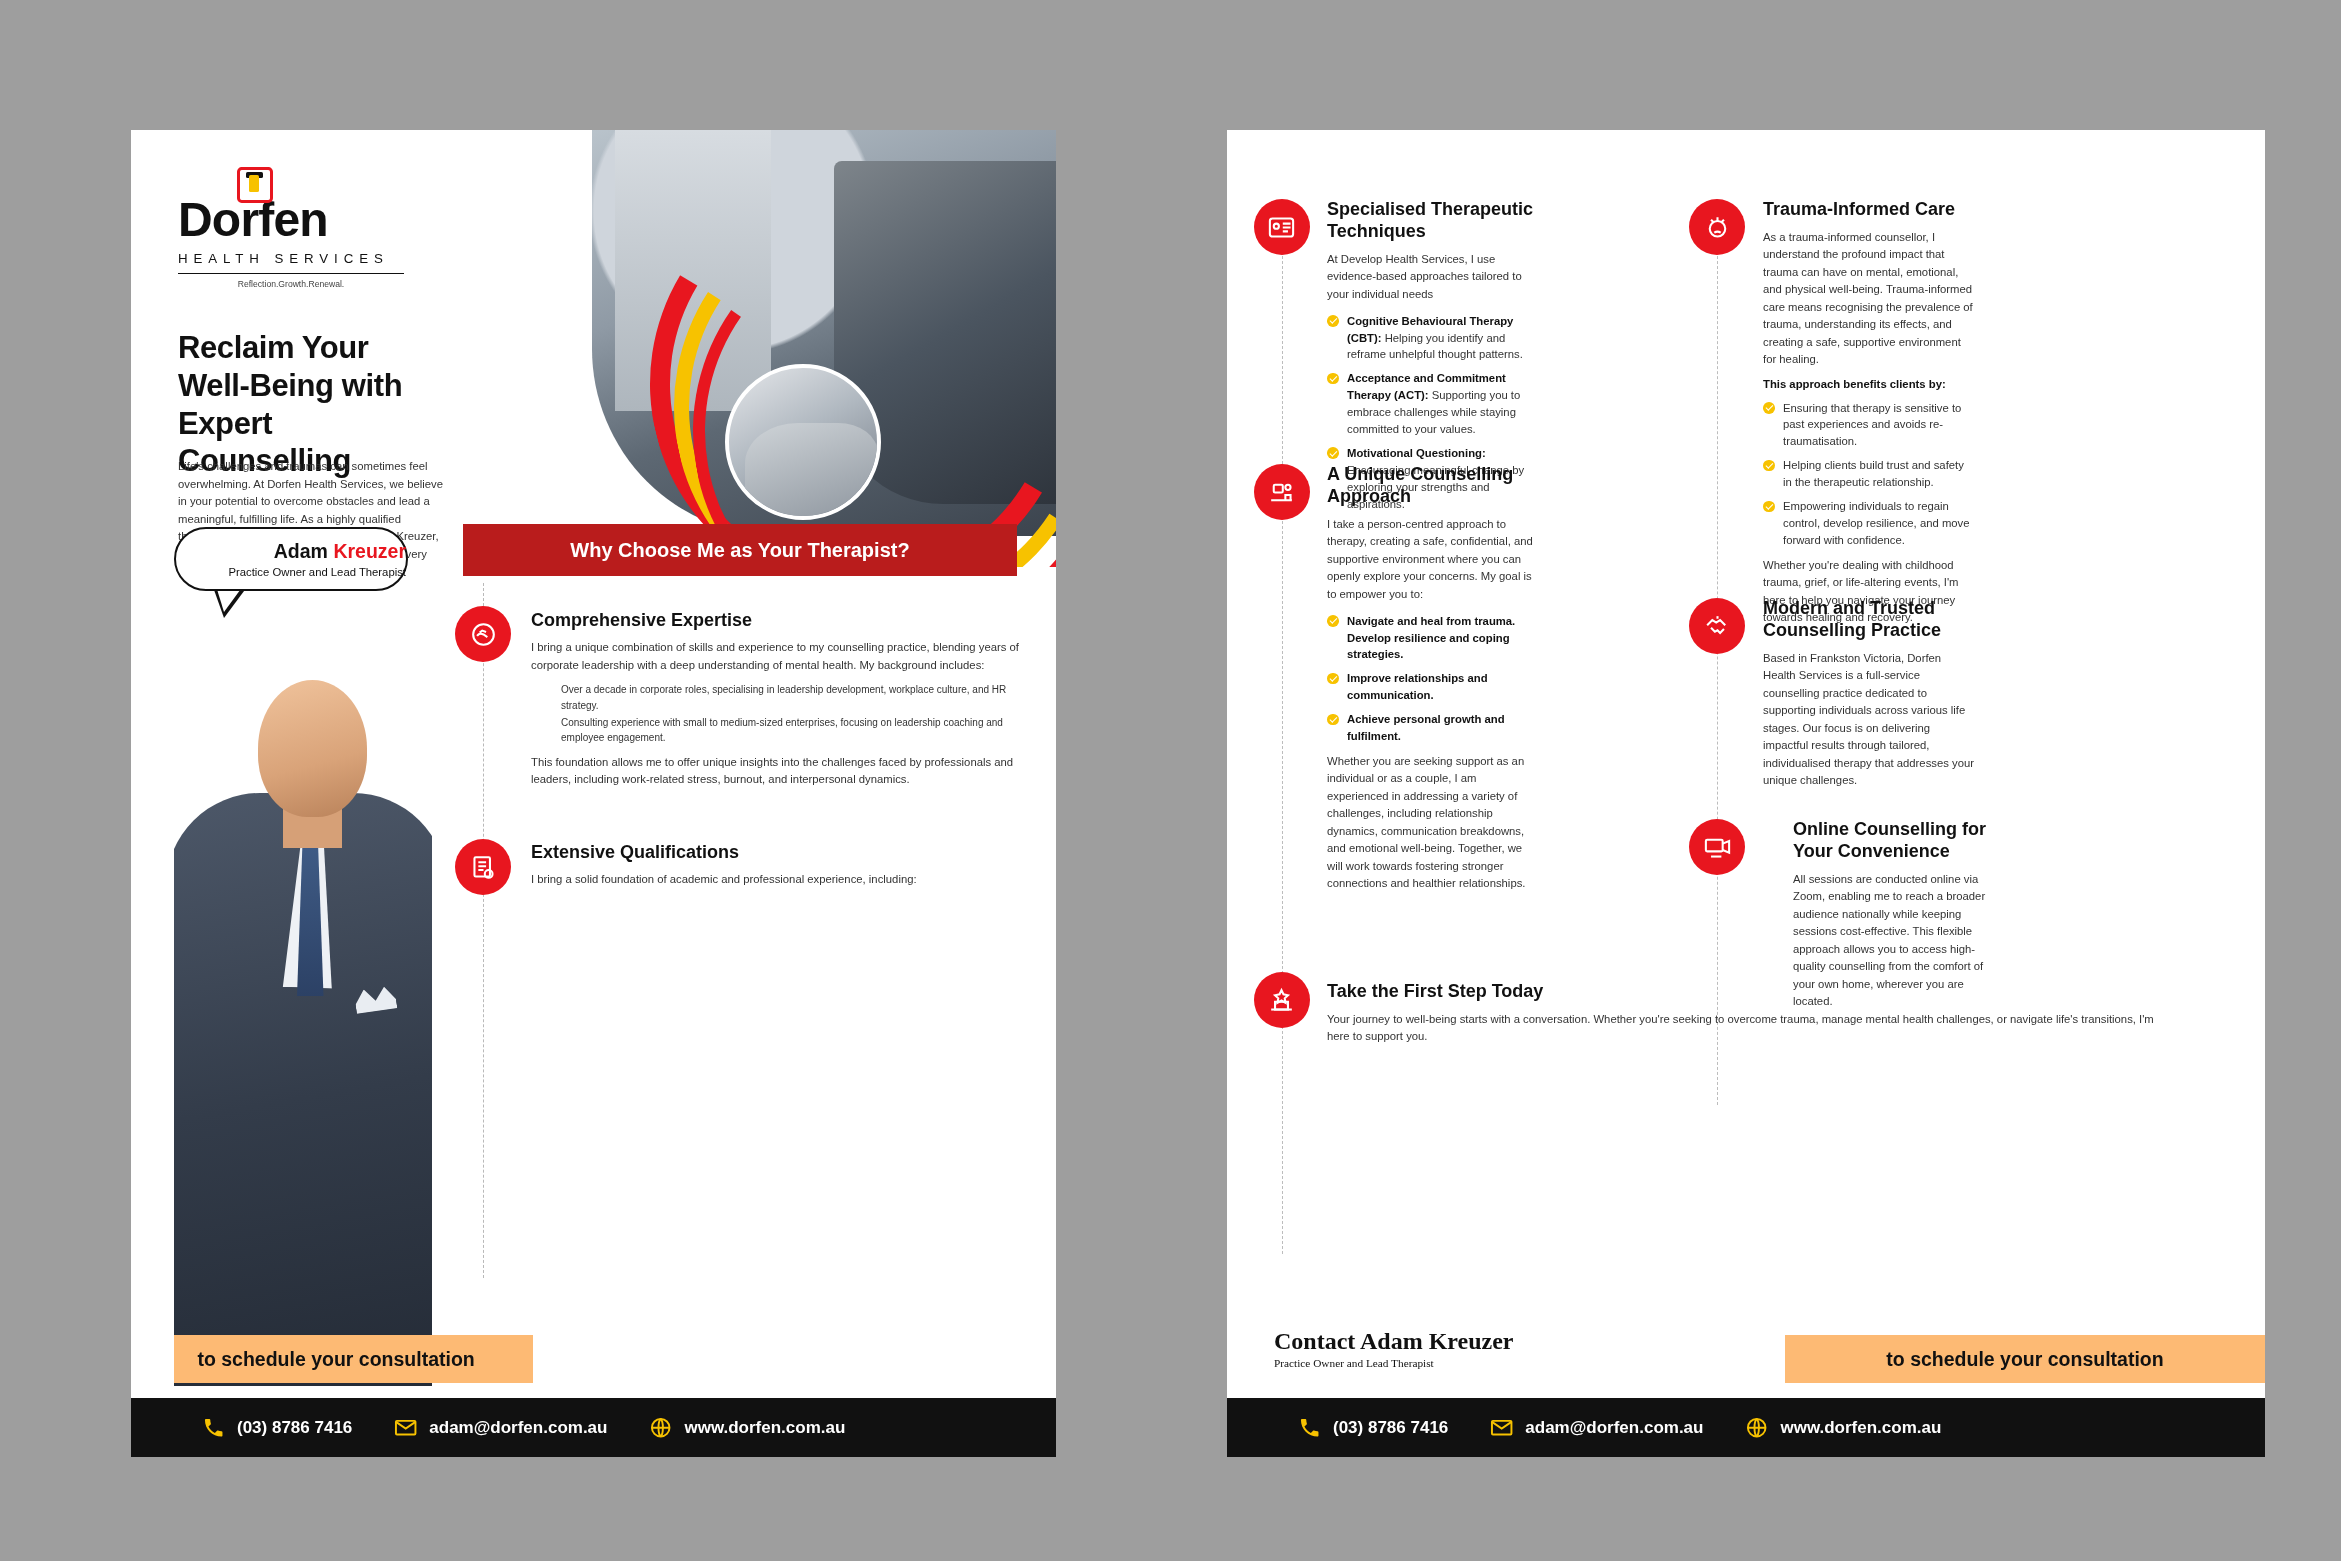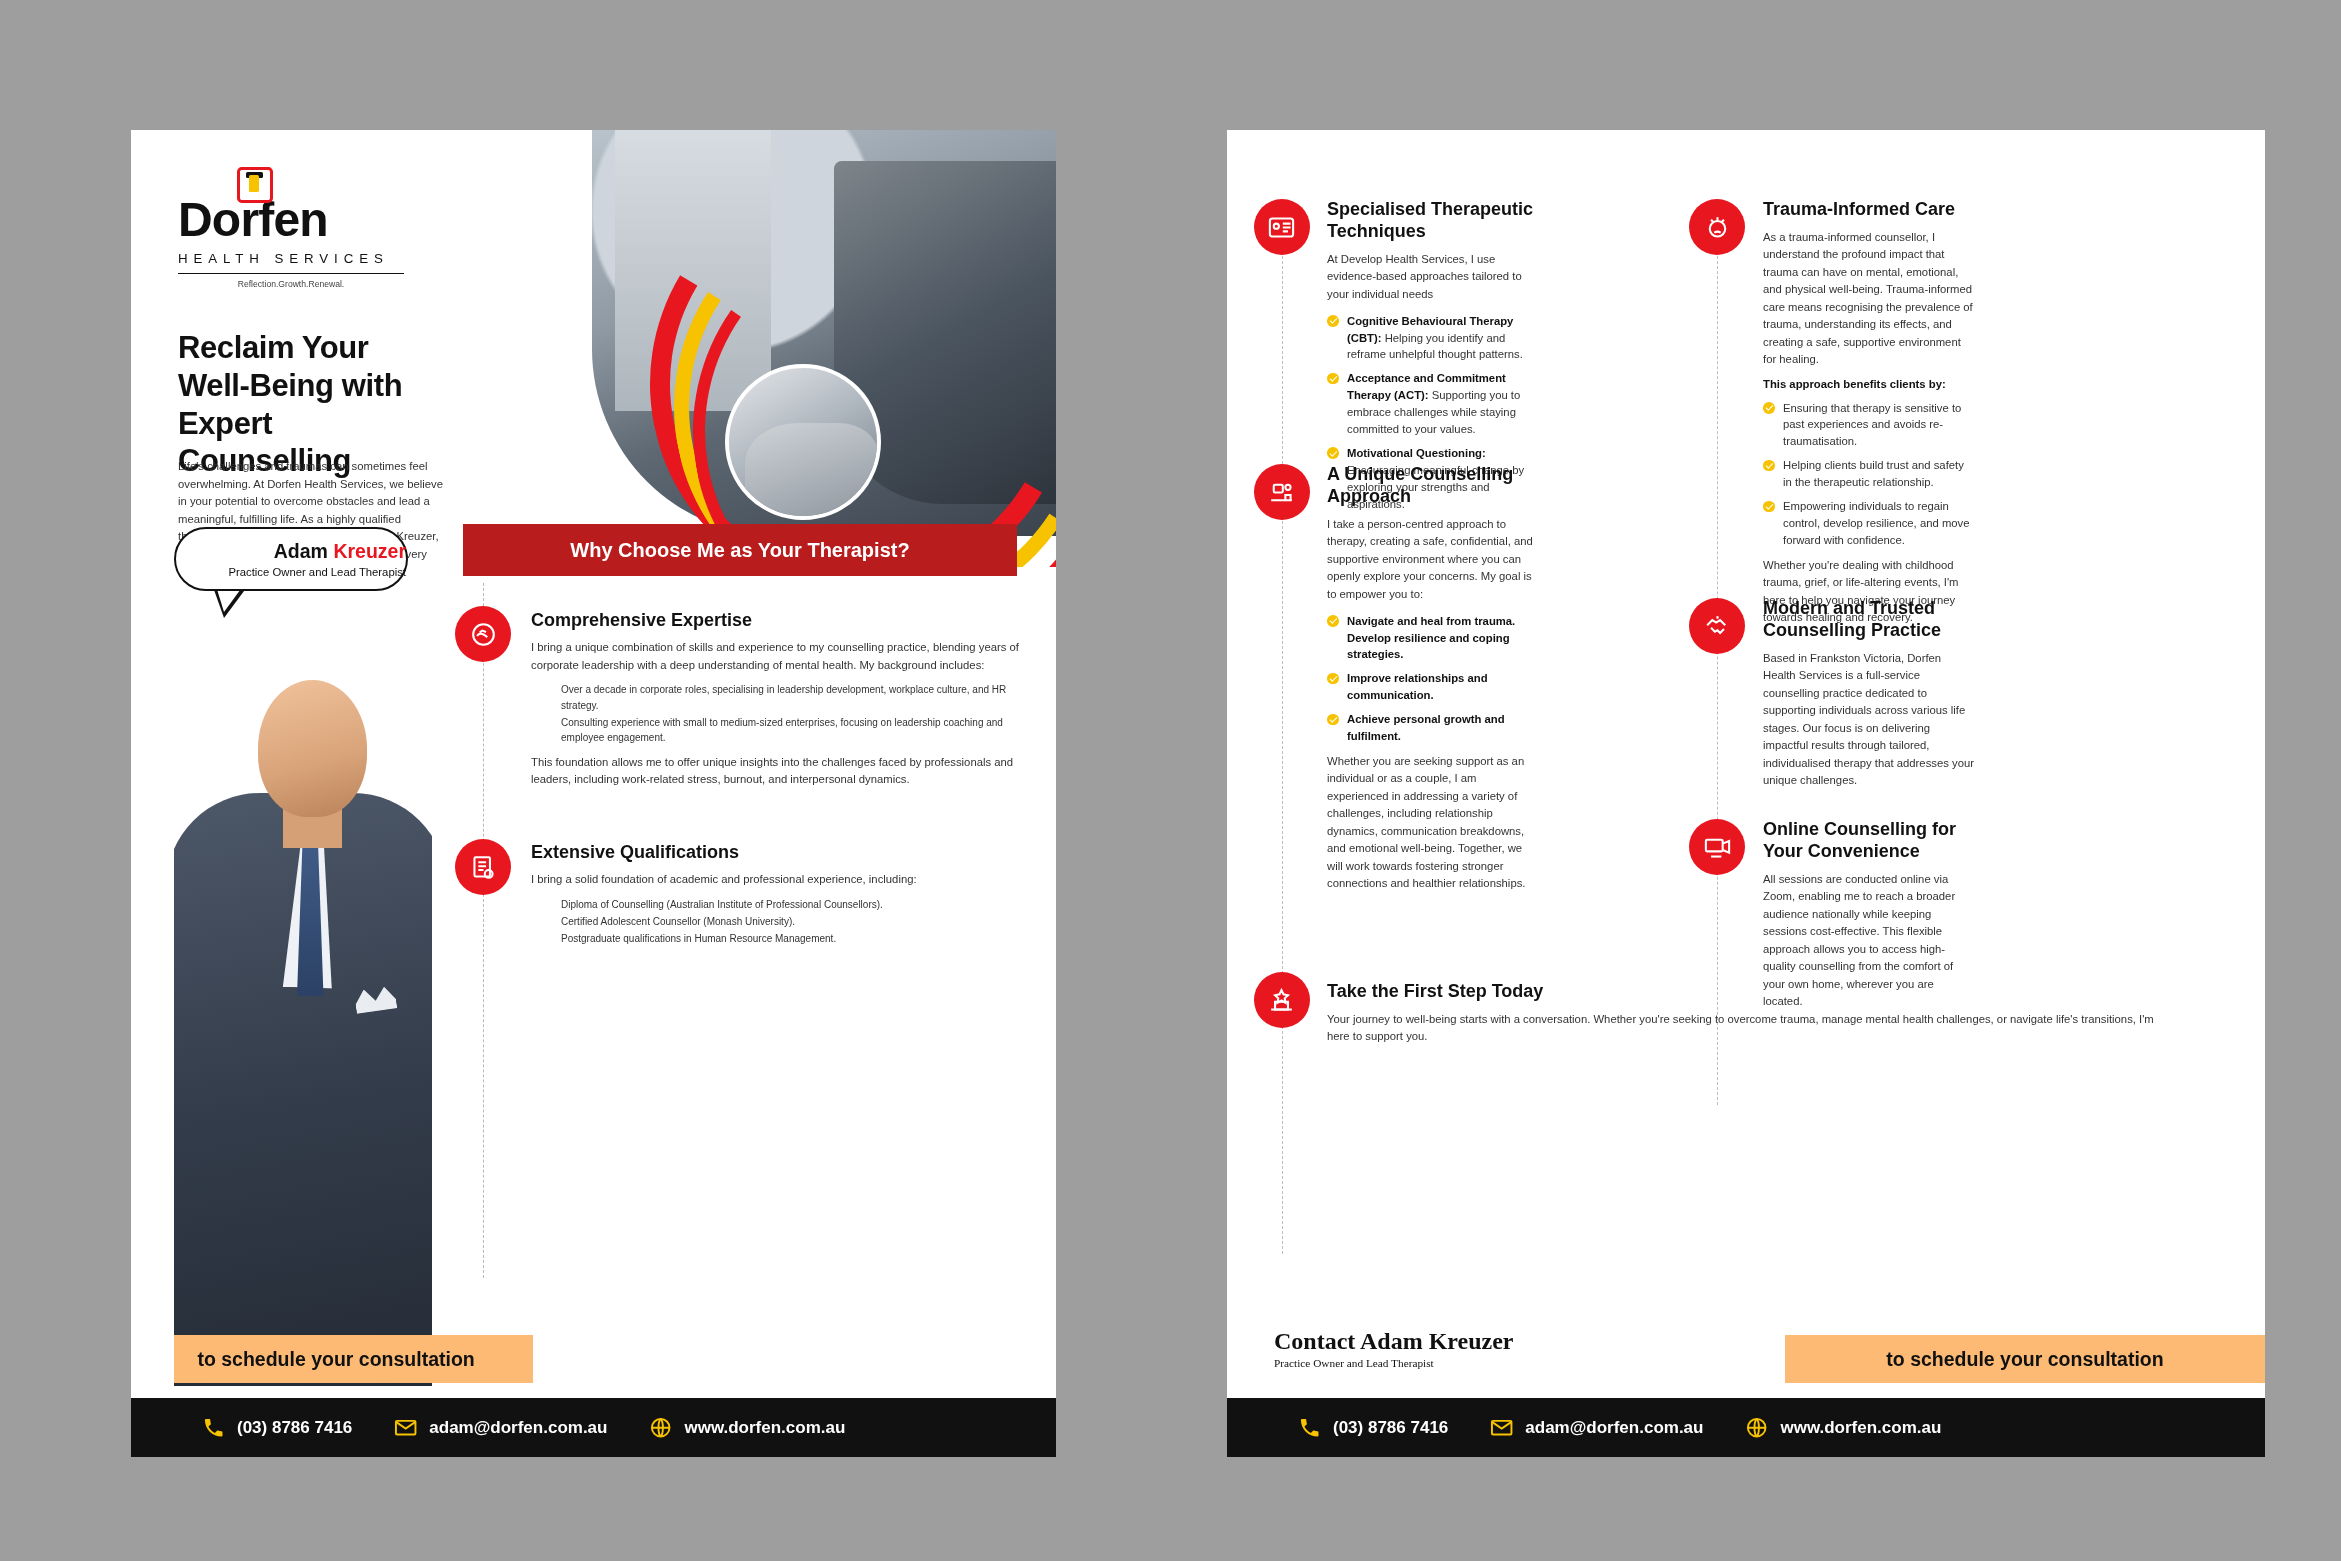--- a/index.html
+++ b/index.html
@@ -303,25 +303,20 @@
     <div class="icon-circle" style="left:324px; top:709px;">
       <svg viewBox="0 0 24 24" fill="none" stroke="#fff" stroke-width="1.6">
         <rect x="5" y="4" width="12" height="15" rx="1"></rect>
         <path d="M8 8h6M8 11h6M8 14h4"></path>
         <circle cx="16" cy="17" r="3"></circle>
       </svg>
     </div>
     <div class="f-item" style="left:400px; top:712px; width:488px;">
       <div class="f-title">Extensive Qualifications</div>
       <div class="f-body">I bring a solid foundation of academic and professional experience, including:</div>
-      <div class="f-sub">
-        <p>Diploma of Counselling (Australian Institute of Professional Counsellors).</p>
-        <p>Certified Adolescent Counsellor (Monash University).</p>
-        <p>Postgraduate qualifications in Human Resource Management.</p>
-      </div>
     </div>
 
     <div class="yellow-bar">
       <span>to schedule your consultation</span>
     </div>
 
     <div class="black-bar">
       <div class="contact">
         <span class="ci">
           <svg viewBox="0 0 24 24" fill="#f7c200">
@@ -435,21 +430,21 @@
       <div class="b-body">Based in Frankston Victoria, Dorfen Health Services is a full-service counselling practice dedicated to supporting individuals across various life stages. Our focus is on delivering impactful results through tailored, individualised therapy that addresses your unique challenges.</div>
     </div>
 
     <div class="icon-circle" style="left:462px; top:689px;">
       <svg viewBox="0 0 24 24" fill="none" stroke="#fff" stroke-width="1.6">
         <rect x="3" y="6" width="13" height="9" rx="1"></rect>
           <path d="M16 9l5-2v9l-5-2"></path>
           <path d="M7 19h8"></path>
       </svg>
     </div>
-    <div class="b-col" style="left:536px; top:689px; width:211px;">
+    <div class="b-col" style="left:566px; top:689px; width:211px;">
       <div class="b-title">Online Counselling for Your Convenience</div>
       <div class="b-body">All sessions are conducted online via Zoom, enabling me to reach a broader audience nationally while keeping sessions cost-effective. This flexible approach allows you to access high-quality counselling from the comfort of your own home, wherever you are located.</div>
     </div>
 
     <div class="contact-block">
       <div class="cb-name">Contact Adam Kreuzer</div>
       <div class="cb-role">Practice Owner and Lead Therapist</div>
     </div>
 
     <div class="yellow-bar">

